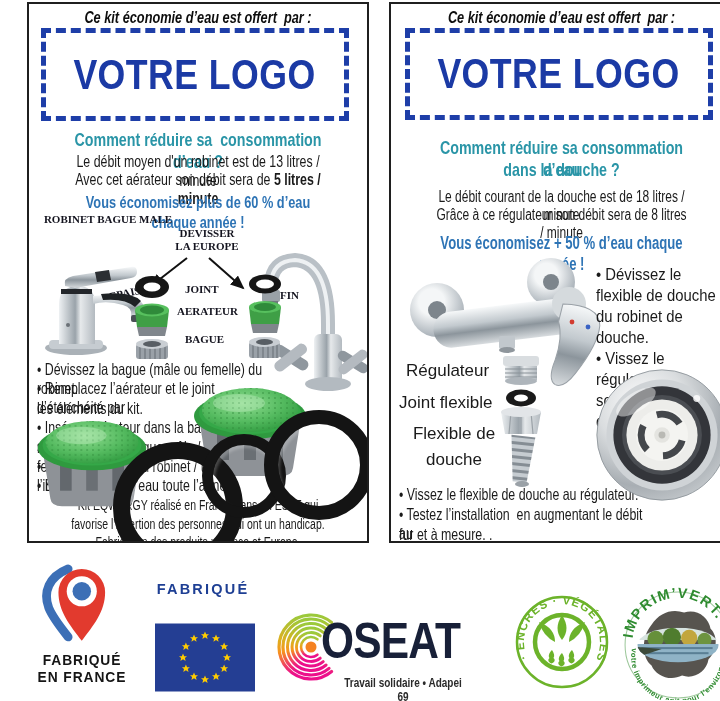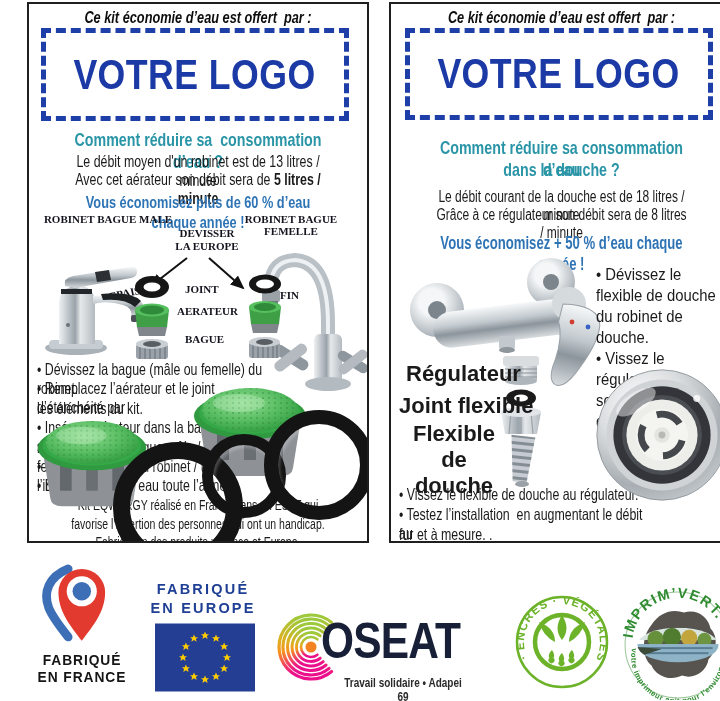--- a/index.html
+++ b/index.html
@@ -19,21 +19,21 @@
             transform:scaleX(.85);white-space:nowrap;}
   .teal{font-weight:bold;font-size:19px;color:#2a95a7;}
   .body-l{font-size:16.5px;}
   .sav{font-weight:bold;font-size:17px;color:#2e74b5;}
   .serifLbl{font-family:"Liberation Serif",serif;font-weight:bold;font-size:11px;
             color:#14141f;white-space:pre-wrap;}
   .bl{height:19.4px;font-size:16.5px;white-space:pre-wrap;}
   .foot{font-size:14px;line-height:18.5px;}
   .oring{position:absolute;border-radius:50%;border-style:solid;border-color:#141414;
          box-shadow:inset 2px 3px 3px rgba(255,255,255,.22);}
-  .blab{font-weight:bold;font-size:22px;}
+  .blab{font-weight:normal;font-size:17px;}
   .sideb{font-size:16.5px;line-height:21px;white-space:pre-wrap;}
   .botl{font-size:16.5px;white-space:pre-wrap;}
   .fr-text{font-size:15px;font-weight:800;letter-spacing:1px;line-height:17px;color:#151515;
            transform:scaleX(.92);}
   .eu-text{font-size:14.5px;font-weight:bold;letter-spacing:2.2px;line-height:19px;color:#1e3f94;}
   .oseat-name{font-size:50px;font-weight:bold;color:#182038;letter-spacing:-1px;
               transform:scaleX(.85);transform-origin:0 50%;white-space:nowrap;}
   .oseat-tag{font-size:12.5px;font-weight:bold;color:#2b2b2b;transform:scaleX(.8);}
 </style>
 </head>
@@ -95,21 +95,20 @@
     <div class="abs ctr doc-title pre sqc">Ce kit économie d’eau est offert  par :</div>
     <div class="abs logo-box" style="left:12px;top:24px;width:308px;height:93px;box-sizing:border-box;">
       <span class="logo-txt">VOTRE LOGO</span>
     </div>
     <div class="abs ctr teal pre sqc" style="top:125px;">Comment réduire sa  consommation d’eau ?</div>
     <div class="abs ctr body-l pre sqc" style="top:148px;">Le débit moyen d'un robinet est de 13 litres / minute</div>
     <div class="abs ctr body-l pre sqc" style="top:166px;"><span>Avec cet aérateur son débit sera de </span><b>5 litres / minute</b></div>
     <div class="abs ctr sav pre sqc" style="top:189px;">Vous économisez plus de 60 % d’eau chaque année !</div>
 
     <div class="abs serifLbl" style="left:14px;top:209px;width:130px;text-align:center;">ROBINET BAGUE MALE</div>
-    <div class="abs serifLbl" style="left:192px;top:209px;width:140px;text-align:center;">ROBINET BAGUE FEMELLE</div>
     <div class="abs serifLbl" style="left:146px;top:223px;width:64px;text-align:center;line-height:12.5px;">DEVISSER
 LA EUROPE</div>
     <div class="abs serifLbl" style="left:80px;top:283px;transform:rotate(-12deg);">EPAIS</div>
     <div class="abs serifLbl" style="left:156px;top:279px;">JOINT</div>
     <div class="abs serifLbl" style="left:148px;top:301px;">AERATEUR</div>
     <div class="abs serifLbl" style="left:156px;top:329px;">BAGUE</div>
     <div class="abs serifLbl" style="left:251px;top:285px;">FIN</div>
 
     <svg class="abs" style="left:110px;top:246px;" width="120" height="44">
       <line x1="48" y1="8" x2="12" y2="36" stroke="#111" stroke-width="2" marker-end="url(#ah)"></line>
@@ -300,21 +299,20 @@
     <circle cx="44" cy="37" r="15.5" fill="#ffffff"></circle>
     <circle cx="44" cy="37" r="9.5" fill="#3c6fb6"></circle>
   </svg>
   <div class="abs" style="left:2px;top:651px;width:118px;text-align:center;">
     <div class="fr-text">FABRIQUÉ</div>
     <div class="fr-text">EN FRANCE</div>
   </div>
 
   <div class="abs" style="left:124px;top:580px;width:116px;text-align:center;">
     <div class="eu-text">FABRIQUÉ</div>
-    <div class="eu-text">EN EUROPE</div>
   </div>
   <svg class="abs" style="left:134px;top:623px;" width="100" height="69" viewBox="0 0 100 68">
     <rect width="100" height="68" fill="#243e93"></rect>
     <use href="#euStar" x="50" y="12"></use>
       <use href="#euStar" x="61" y="14.9"></use>
       <use href="#euStar" x="69.1" y="23"></use>
     <use href="#euStar" x="72" y="34"></use>
       <use href="#euStar" x="69.1" y="45"></use>
       <use href="#euStar" x="61" y="53.1"></use>
     <use href="#euStar" x="50" y="56"></use>

